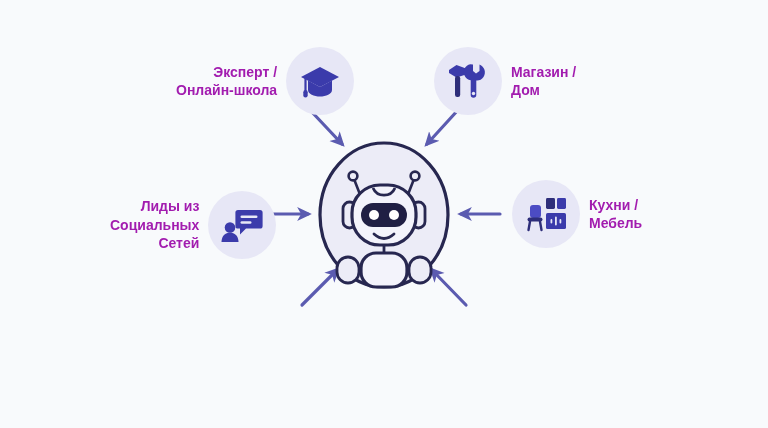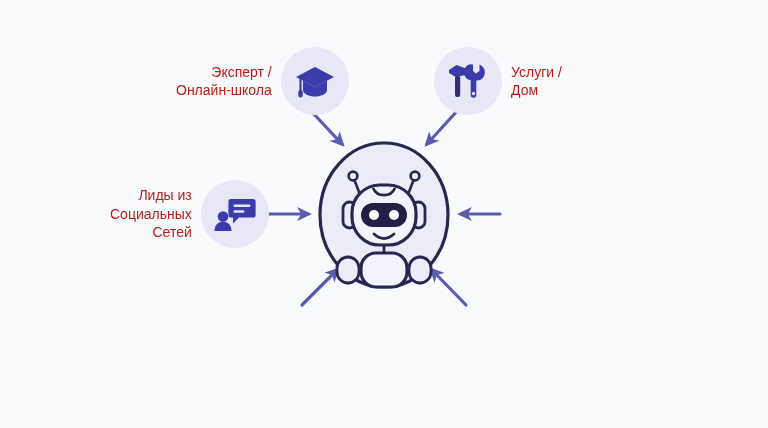--- a/index.html
+++ b/index.html
@@ -49,22 +49,22 @@
     display: flex;
     align-items: center;
     justify-content: center;
     flex: 0 0 auto;
   }
   .bubble svg {
     display: block;
   }
   .node-label {
     font-size: 14px;
-    font-weight: normal;
-    color: #b91c1c;
+    font-weight: bold;
+    color: #a21caf;
     line-height: 1.32;
     white-space: pre-line;
     flex: 0 0 auto;
   }
   .label-left .node-label {
     text-align: right;
     margin-right: 9px;
   }
   .label-right .node-label {
     text-align: left;
@@ -157,37 +157,60 @@
       <svg viewBox="0 0 44 44" width="44" height="44" xmlns="http://www.w3.org/2000/svg">
 
         <path d="M3 11 L10.5 6 L20 9.5 L20 15.5 L10.5 18.5 L3 14 Z" fill="#3b3bab"></path>
 
         <rect x="9" y="17" width="5.2" height="21" rx="2.2" fill="#2e2e7a"></rect>
 
         <path d="M27 5.5 L27 12 L30 14.5 L33.5 12 L33.5 5.5 C38.5 7.5 40.5 13.5 37.5 18 C35.8 20.6 33 21.8 30.3 21.5 L30.3 36 A2.8 2.8 0 0 1 24.7 36 L24.7 21.3 C22 20.8 19.6 19 18.4 16.2 C16.3 11.4 19.3 6.4 24.2 5.3 Z" fill="#3b3bab"></path>
         <circle cx="27.5" cy="34.5" r="1.7" fill="#e7e7f6"></circle>
       </svg>
     </div>
-    <div class="node-label">Услуги /
+    <div class="node-label">Магазин /
 Дом</div>
   </div>
 
-  <div class="node label-left" style="left:110px; top:180px;">
+  <div class="node label-left" style="left:110px; top:191px;">
     <div class="node-label">Лиды из
 Социальных
 Сетей</div>
     <div class="bubble">
       <svg viewBox="0 0 44 44" width="44" height="44" xmlns="http://www.w3.org/2000/svg">
 
         <path d="M18 7 L40 7 A2.6 2.6 0 0 1 42.6 9.6 L42.6 23 A2.6 2.6 0 0 1 40 25.6 L26 25.6 L20 31.5 L20 25.6 L18 25.6 A2.6 2.6 0 0 1 15.4 23 L15.4 9.6 A2.6 2.6 0 0 1 18 7 Z" fill="#3b3bab"></path>
         <rect x="20.5" y="12.5" width="17" height="2.6" rx="1.3" fill="#e7e7f6"></rect>
         <rect x="20.5" y="18.2" width="11" height="2.6" rx="1.3" fill="#e7e7f6"></rect>
 
         <circle cx="10" cy="24.5" r="5.3" fill="#3b3bab"></circle>
         <path d="M1.5 39 C1.5 32.8 5.4 29.4 10 29.4 C14.6 29.4 18.5 32.8 18.5 39 Z" fill="#3b3bab"></path>
       </svg>
     </div>
   </div>
 
+  <div class="node label-right" style="left:512px; top:180px;">
+    <div class="bubble">
+      <svg viewBox="0 0 44 44" width="44" height="44" xmlns="http://www.w3.org/2000/svg">
+
+        <rect x="22" y="6" width="9" height="11" rx="1.4" fill="#2e2e7a"></rect>
+        <rect x="33" y="6" width="9" height="11" rx="1.4" fill="#3b3bab"></rect>
+
+        <rect x="22" y="21" width="20" height="16" rx="1.6" fill="#3b3bab"></rect>
+        <rect x="31" y="24.5" width="1.8" height="9" rx="0.9" fill="#e7e7f6"></rect>
+        <rect x="26.5" y="27" width="1.8" height="4.5" rx="0.9" fill="#e7e7f6"></rect>
+        <rect x="35.5" y="27" width="1.8" height="4.5" rx="0.9" fill="#e7e7f6"></rect>
+
+        <rect x="6" y="13" width="11" height="13" rx="3" fill="#4c4cc4"></rect>
+
+        <rect x="3.5" y="25.5" width="15" height="4" rx="2" fill="#2e2e7a"></rect>
+
+        <line x1="6" y1="29.5" x2="4.5" y2="38" stroke="#2e2e7a" stroke-width="2.4" stroke-linecap="round"></line>
+        <line x1="16" y1="29.5" x2="17.5" y2="38" stroke="#2e2e7a" stroke-width="2.4" stroke-linecap="round"></line>
+      </svg>
+    </div>
+    <div class="node-label">Кухни /
+Мебель</div>
+  </div>
 
 
 
 </div>
 
 </body></html>

